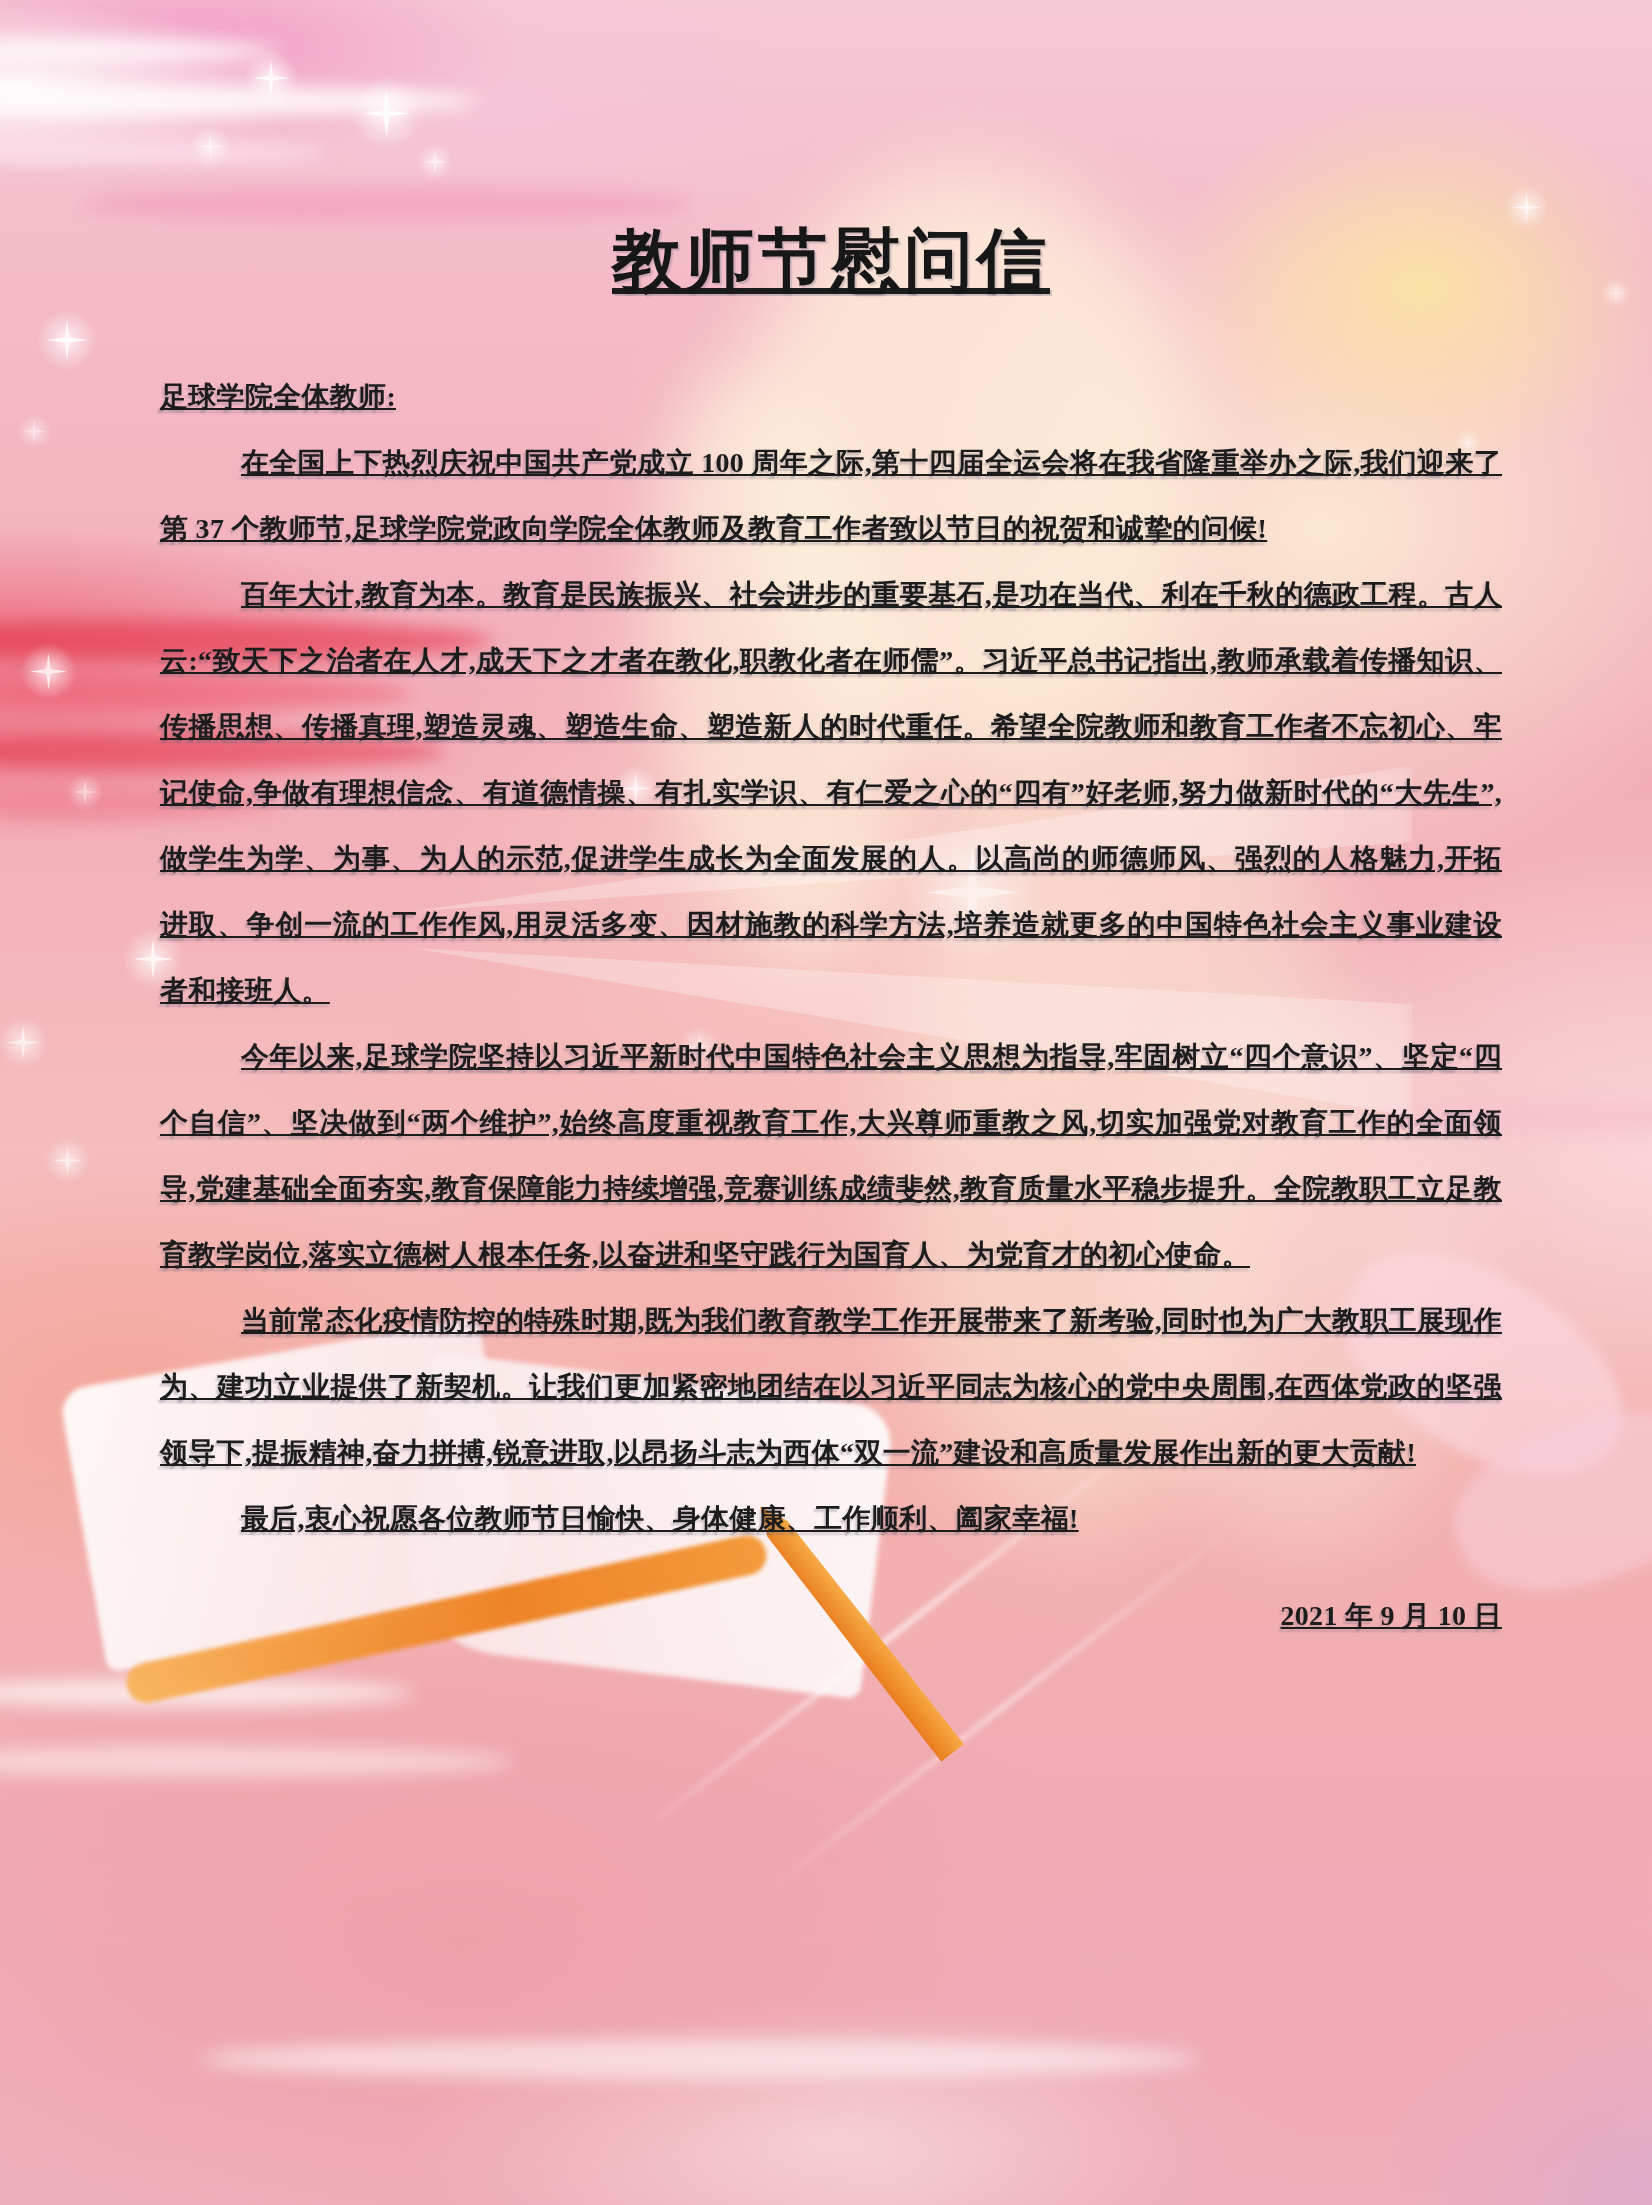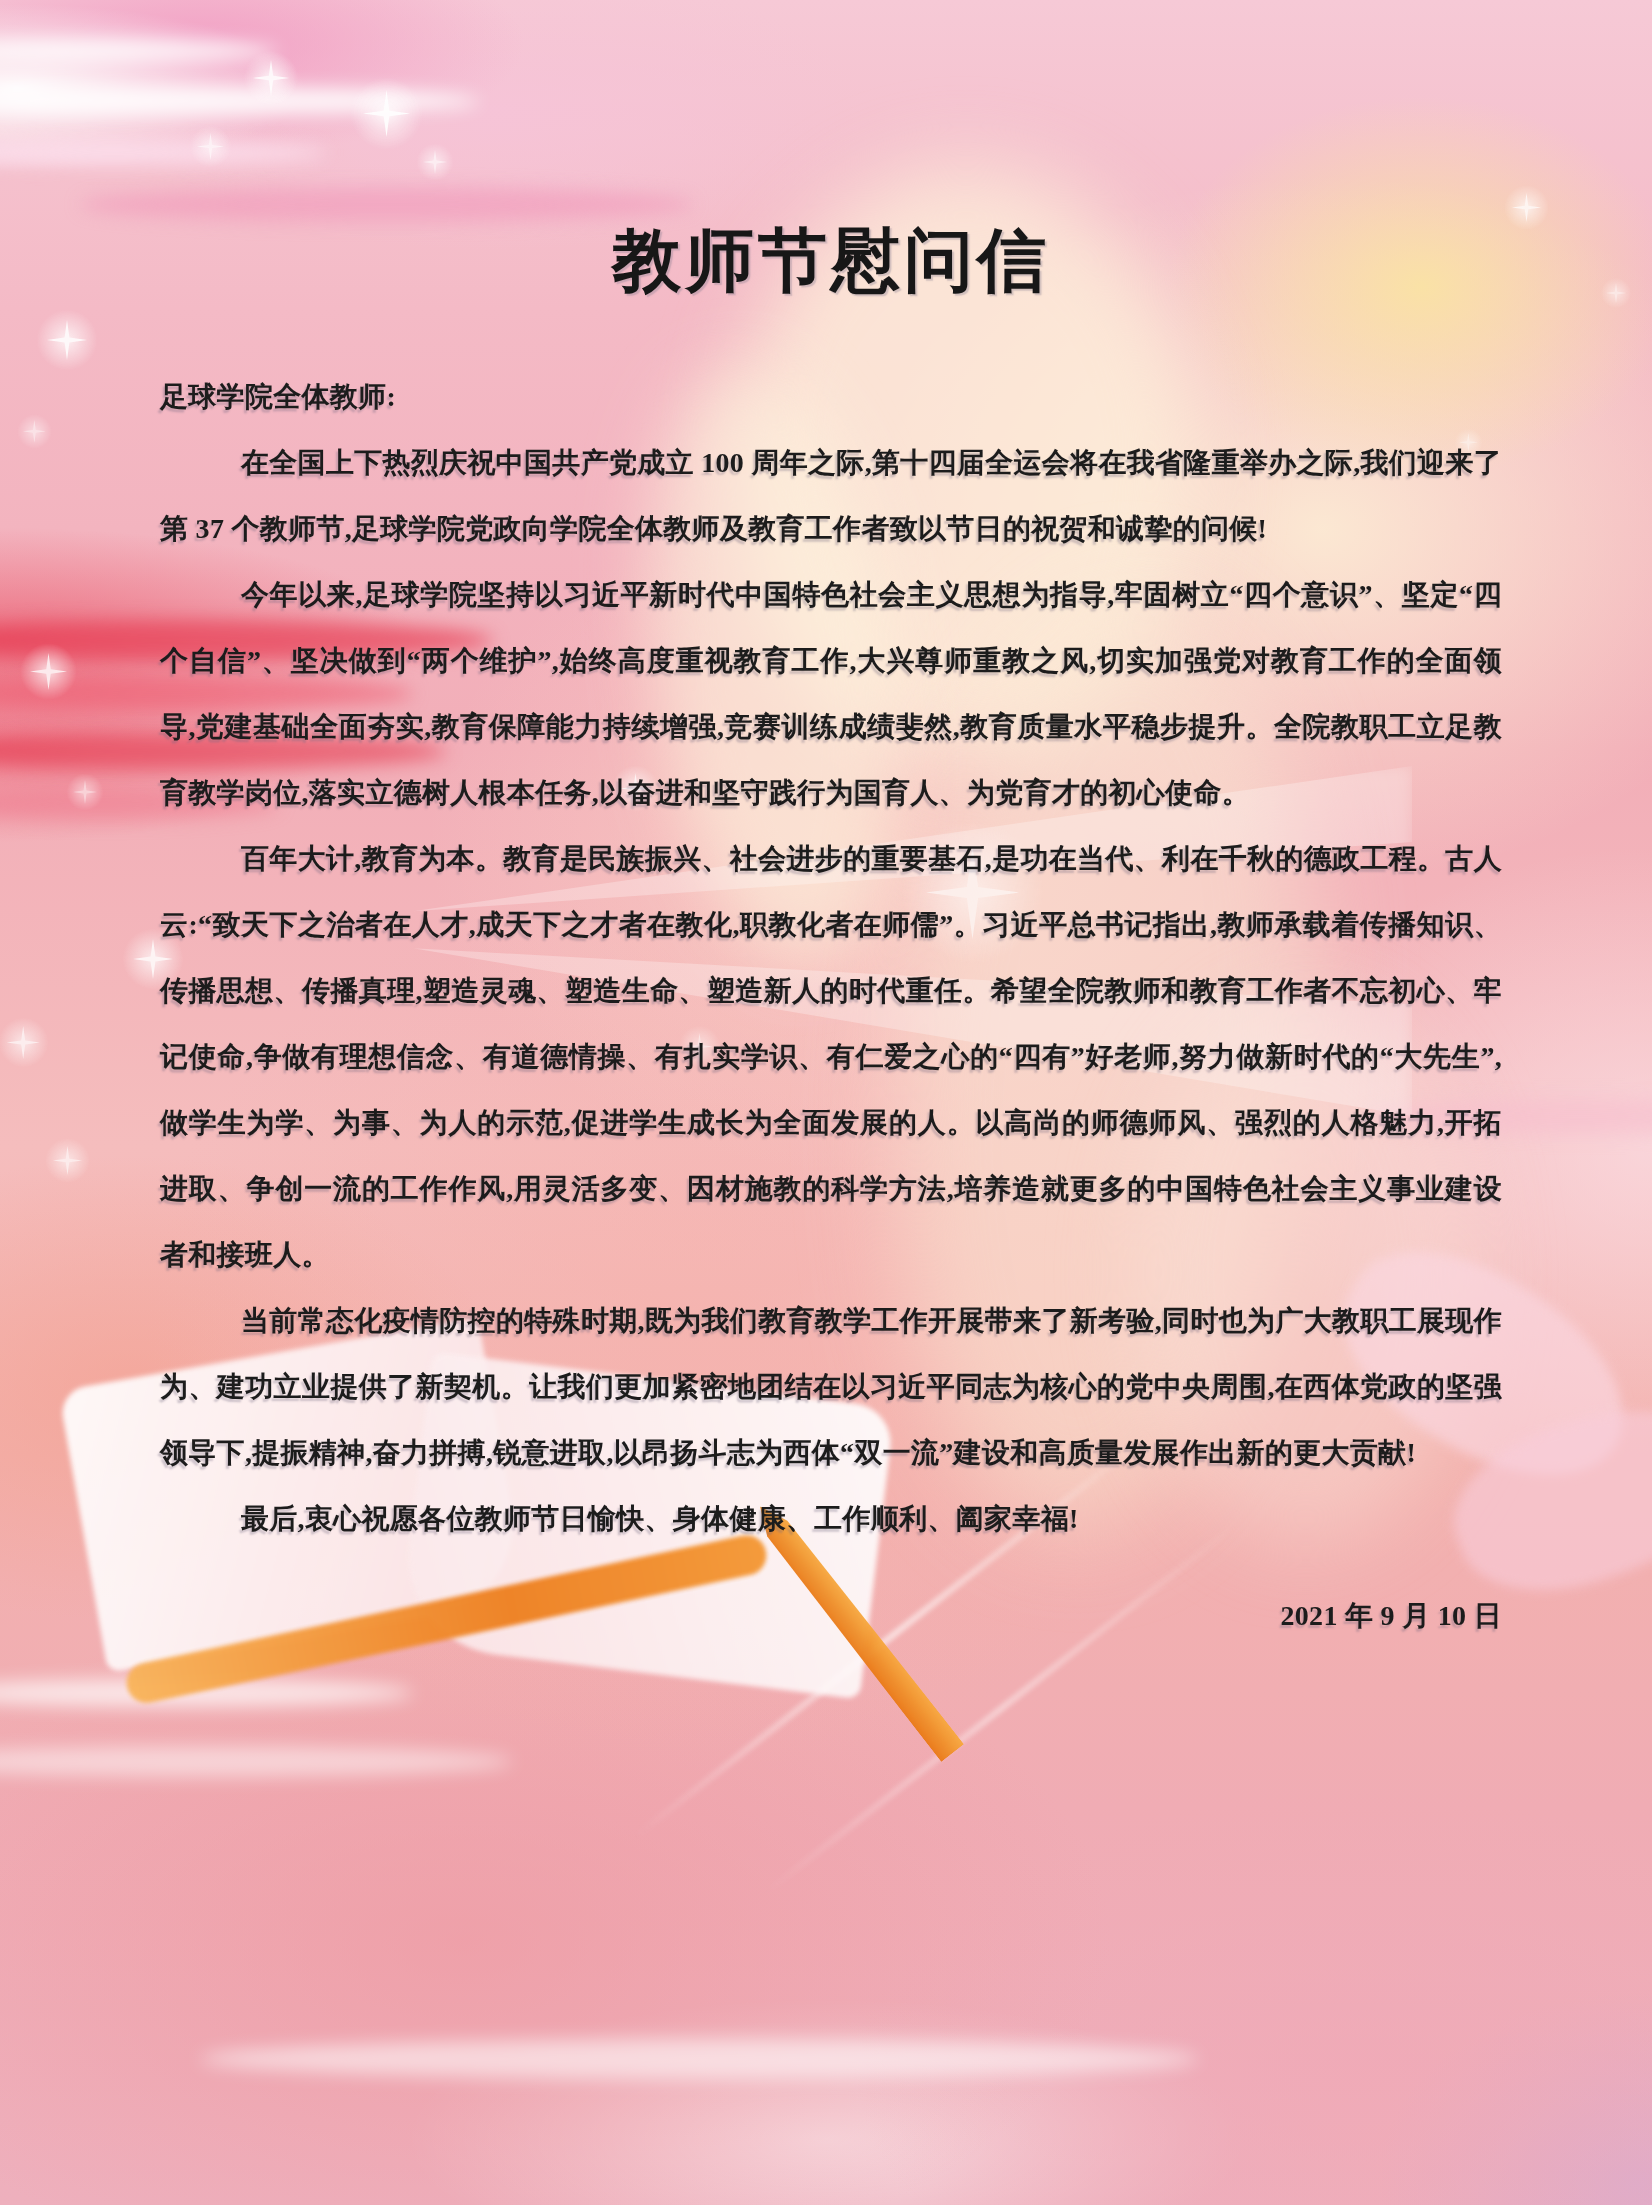--- a/index.html
+++ b/index.html
@@ -40,20 +40,21 @@
   
   .star{position:absolute;width:var(--s);height:var(--s);opacity:var(--o,0.85);}
   .star::before{content:"";position:absolute;inset:-40%;
     background:radial-gradient(circle,rgba(255,255,255,0.85),rgba(255,255,255,0) 60%);}
   .star::after{content:"";position:absolute;inset:0;background:#fff;
     clip-path:polygon(50% 0%,56% 44%,100% 50%,56% 56%,50% 100%,44% 56%,0% 50%,44% 44%);}
   
   .letter{
     position:absolute;left:160px;right:151px;top:220px;
     color:#1c1c1c;
+    text-decoration:underline;
   }
   .title{
     margin:0 0 61px 0;
     text-align:center;
     font-family:"Liberation Sans","DejaVu Sans",sans-serif;
     font-weight:900;
     font-size:69px;line-height:1.2;
     letter-spacing:4px;
     color:#171717;
     text-shadow:2px 2px 1.3px rgba(130,120,140,0.35);
@@ -128,22 +129,22 @@
   <div class="star" style="left:926px;top:846px;--s:93px;--o:0.65;"></div>
   <div class="star" style="left:686px;top:1033px;--s:27px;--o:0.6;"></div>
   <div class="star" style="left:1459px;top:433px;--s:18.7px;--o:0.55;"></div>
 
   <div class="letter">
     <h1 class="title">教师节慰问信</h1>
 
     <div class="bodytext">
       <p class="salutation">足球学院全体教师:</p>
       <p class="para">在全国上下热烈庆祝中国共产党成立 100 周年之际,第十四届全运会将在我省隆重举办之际,我们迎来了第 37 个教师节,足球学院党政向学院全体教师及教育工作者致以节日的祝贺和诚挚的问候!</p>
+      <p class="para">百年大计,教育为本。教育是民族振兴、社会进步的重要基石,是功在当代、利在千秋的德政工程。古人云:“致天下之治者在人才,成天下之才者在教化,职教化者在师儒”。习近平总书记指出,教师承载着传播知识、传播思想、传播真理,塑造灵魂、塑造生命、塑造新人的时代重任。希望全院教师和教育工作者不忘初心、牢记使命,争做有理想信念、有道德情操、有扎实学识、有仁爱之心的“四有”好老师,努力做新时代的“大先生”,做学生为学、为事、为人的示范,促进学生成长为全面发展的人。以高尚的师德师风、强烈的人格魅力,开拓进取、争创一流的工作作风,用灵活多变、因材施教的科学方法,培养造就更多的中国特色社会主义事业建设者和接班人。</p>
       <p class="para">今年以来,足球学院坚持以习近平新时代中国特色社会主义思想为指导,牢固树立“四个意识”、坚定“四个自信”、坚决做到“两个维护”,始终高度重视教育工作,大兴尊师重教之风,切实加强党对教育工作的全面领导,党建基础全面夯实,教育保障能力持续增强,竞赛训练成绩斐然,教育质量水平稳步提升。全院教职工立足教育教学岗位,落实立德树人根本任务,以奋进和坚守践行为国育人、为党育才的初心使命。</p>
-      <p class="para">百年大计,教育为本。教育是民族振兴、社会进步的重要基石,是功在当代、利在千秋的德政工程。古人云:“致天下之治者在人才,成天下之才者在教化,职教化者在师儒”。习近平总书记指出,教师承载着传播知识、传播思想、传播真理,塑造灵魂、塑造生命、塑造新人的时代重任。希望全院教师和教育工作者不忘初心、牢记使命,争做有理想信念、有道德情操、有扎实学识、有仁爱之心的“四有”好老师,努力做新时代的“大先生”,做学生为学、为事、为人的示范,促进学生成长为全面发展的人。以高尚的师德师风、强烈的人格魅力,开拓进取、争创一流的工作作风,用灵活多变、因材施教的科学方法,培养造就更多的中国特色社会主义事业建设者和接班人。</p>
       <p class="para">当前常态化疫情防控的特殊时期,既为我们教育教学工作开展带来了新考验,同时也为广大教职工展现作为、建功立业提供了新契机。让我们更加紧密地团结在以习近平同志为核心的党中央周围,在西体党政的坚强领导下,提振精神,奋力拼搏,锐意进取,以昂扬斗志为西体“双一流”建设和高质量发展作出新的更大贡献!</p>
       <p class="para">最后,衷心祝愿各位教师节日愉快、身体健康、工作顺利、阖家幸福!</p>
 
       <div class="sign-block">
         <div class="letter-date">2021 年 9 月 10 日</div>
       </div>
     </div>
   </div>
 
 </div>

